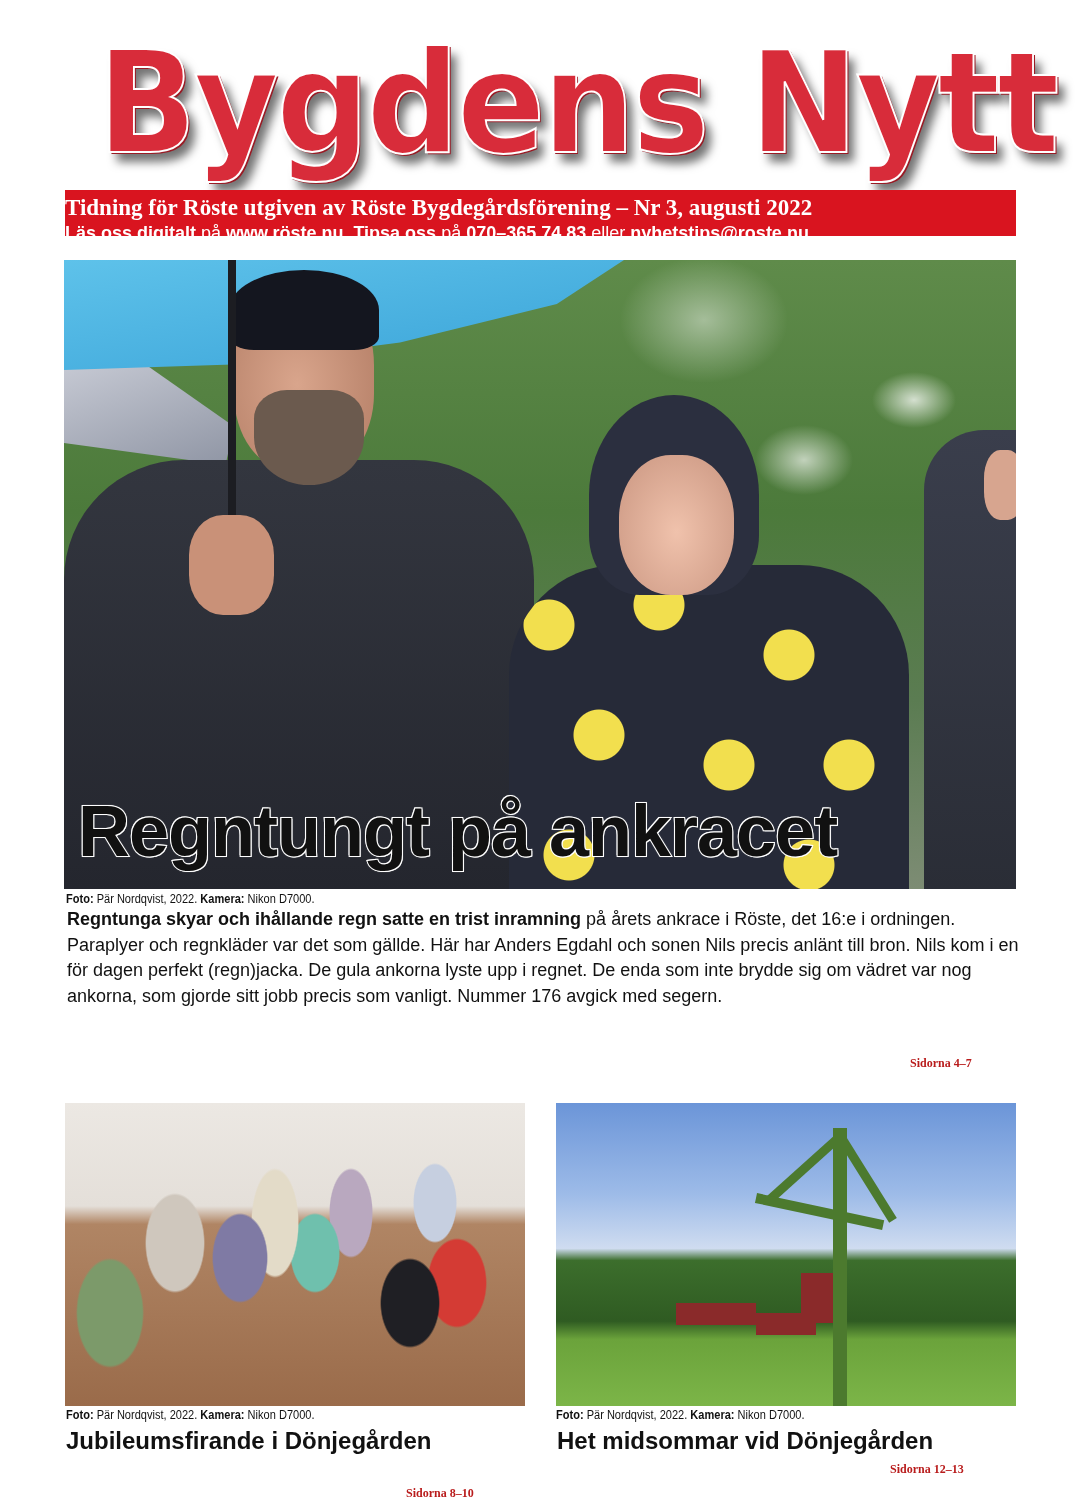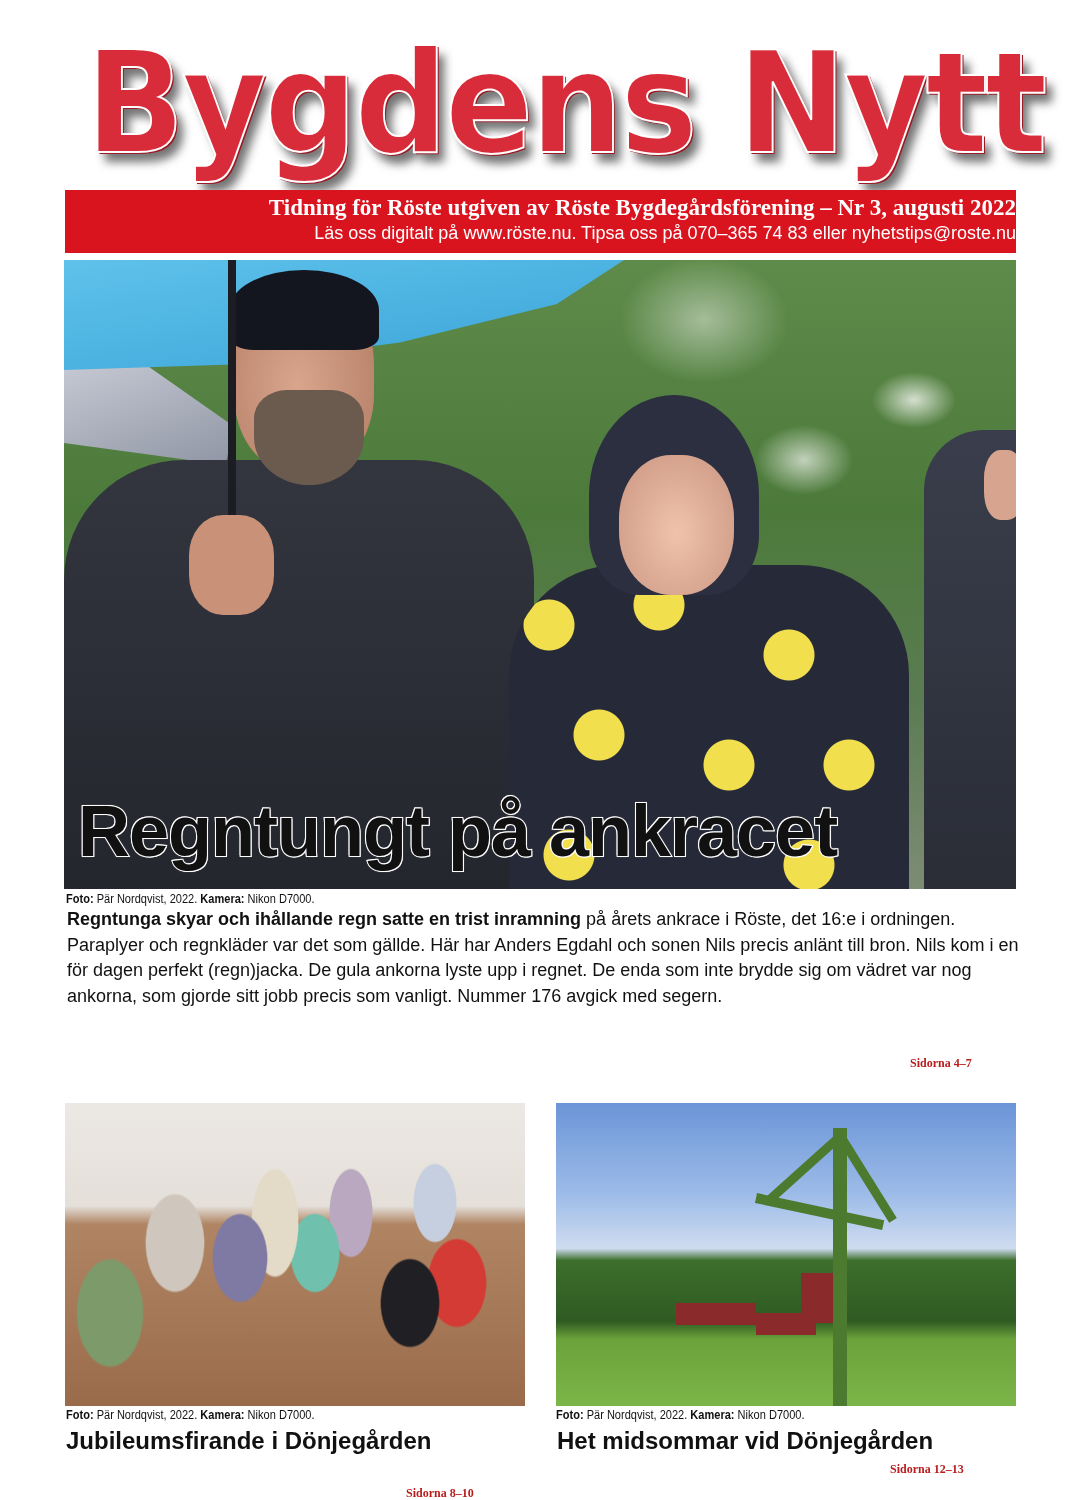--- a/index.html
+++ b/index.html
@@ -1,45 +1,45 @@
 <!DOCTYPE html>
 <html><head>
 <meta charset="utf-8">
 <style>
   html, body { margin: 0; padding: 0; }
   body {
     width: 1080px; height: 1500px; background: #ffffff; position: relative;
     font-family: "Liberation Sans", sans-serif; color: #111; overflow: hidden;
   }
   .masthead {
-    position: absolute; left: 52px; top: 20px; width: 960px; height: 168px;
+    position: absolute; left: 64px; top: 20px; width: 960px; height: 168px;
     text-align: left;
   }
   .masthead-title {
     font-family: "DejaVu Sans", sans-serif; font-weight: bold;
     font-size: 140px; line-height: 168px; letter-spacing: -3px;
     color: #d82c3a;
     -webkit-text-stroke: 2px #ffffff;
     text-shadow: 2px 2px 0 #9a1b25, 8px 10px 10px rgba(0,0,0,0.55);
     transform: scaleX(0.93); transform-origin: center;
     white-space: nowrap;
   }
   .banner {
-    position: absolute; left: 65px; top: 190px; width: 951px; height: 63px;
-    background: #d9141f; color: #fff; text-align: right;
+    position: absolute; left: 65px; top: 190px; width: 951px; height: 46px;
+    background: #d9141f; color: #fff; text-align: left;
   }
   .banner-line1 {
     font-family: "Liberation Serif", serif; font-weight: bold; font-size: 23px;
     line-height: 28px; padding-top: 4px; white-space: nowrap;
   }
   .banner-line2 {
     font-family: "Liberation Sans", sans-serif; font-size: 18px; line-height: 22px;
     white-space: nowrap;
   }
-  .banner-line2 b { font-weight: normal; }
+  .banner-line2 b { font-weight: bold; }
   .banner-line2 span.n { font-weight: normal; }
 
   .photo { position: absolute; overflow: hidden; }
   .main-photo { left: 64px; top: 260px; width: 952px; height: 629px;
     background:
       radial-gradient(ellipse 60px 40px at 850px 140px, rgba(255,255,255,0.75), rgba(255,255,255,0) 70%),
       radial-gradient(ellipse 70px 50px at 740px 200px, rgba(255,255,255,0.65), rgba(255,255,255,0) 70%),
       radial-gradient(ellipse 120px 90px at 640px 60px, rgba(255,255,255,0.45), rgba(255,255,255,0) 70%),
       linear-gradient(180deg, #5f8b4a 0%, #4c7a3b 40%, #5b7c52 70%, #7d8c74 100%);
   }

